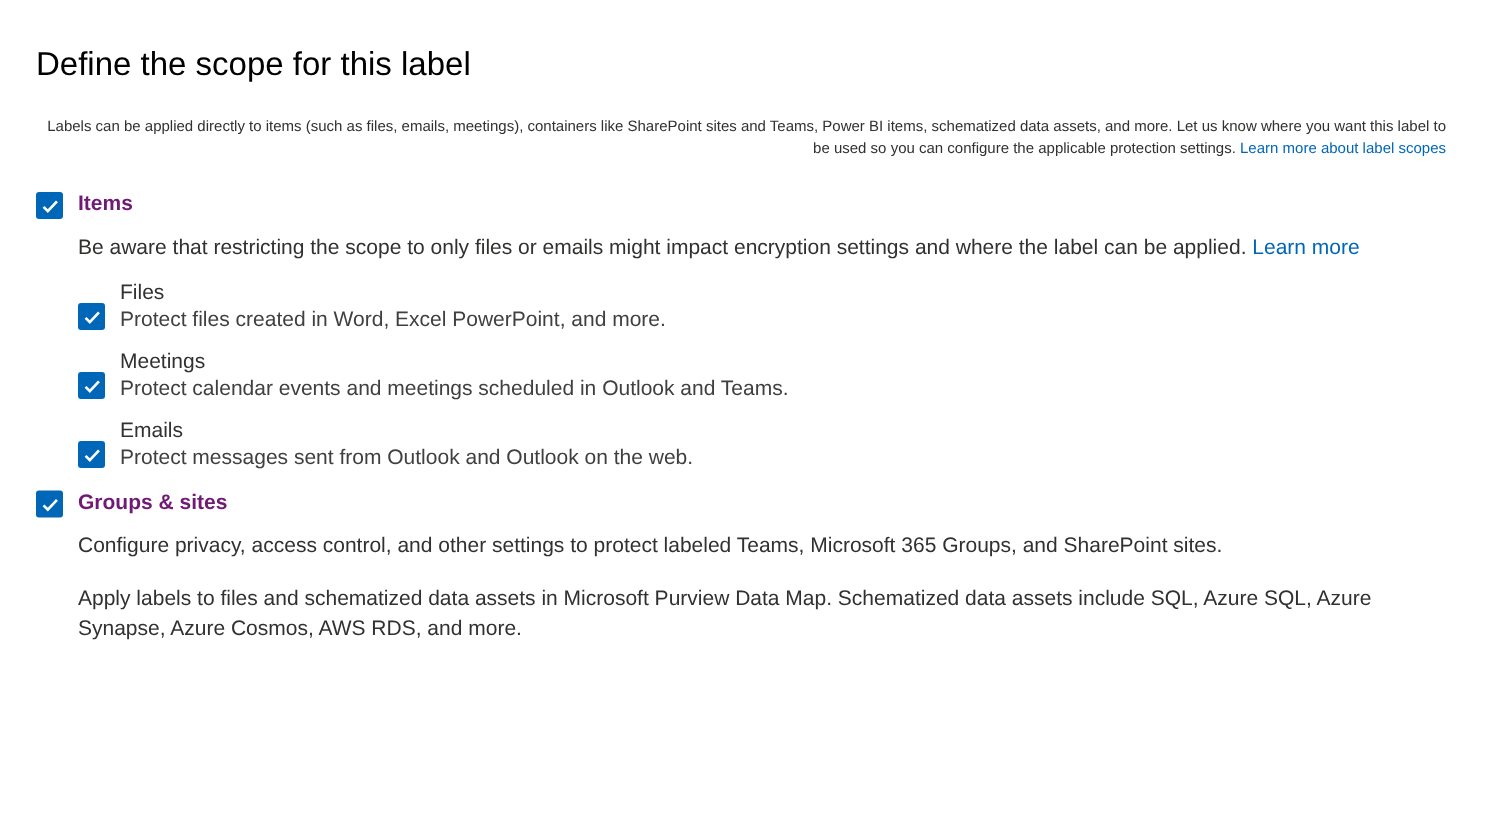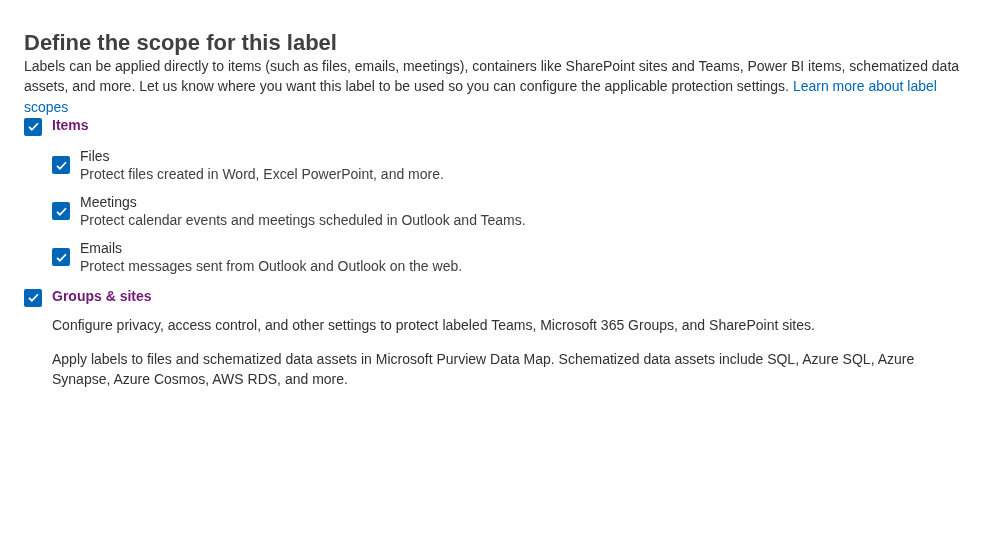--- a/index.html
+++ b/index.html
@@ -10,28 +10,31 @@
     body {
       font-family: 'Segoe UI', -apple-system, BlinkMacSystemFont, sans-serif;
       font-size: 14px;
       color: #323130;
       background: #fff;
       padding: 30px 24px;
       width: 1000px;
     }
     .page-title {
       font-size: 22px;
-      font-weight: 700;
-      color: #404040;
+      font-weight: 400;
+      color: #000000;
+      margin-bottom: 22px;
     }
     .intro {
-      font-size: 14px;
+      font-size: 10px;
       color: #323130;
       line-height: 1.45;
+      margin-bottom: 20px;
       max-width: 940px;
+      text-align: right;
     }
     .link {
       color: #0067b8;
       text-decoration: none;
       cursor: pointer;
     }
     .scope-item {
       display: flex;
       align-items: flex-start;
       margin-bottom: 8px;
@@ -70,21 +73,21 @@
       margin-top: 4px;
       line-height: 1.45;
       padding-left: 28px;
     }
     .sub-items {
       margin-top: 12px;
       padding-left: 28px;
     }
     .sub-item {
       display: flex;
-      align-items: center;
+      align-items: flex-end;
       margin-bottom: 12px;
     }
     .sub-content {
       flex: 1;
     }
     .sub-label {
       font-size: 14px;
       color: #323130;
     }
     .sub-desc {
@@ -105,20 +108,23 @@
 <div class="scope-block">
   <div class="scope-item">
     <span class="checkbox">
       <svg viewBox="0 0 16 16">
           <path fill="none" stroke="#fff" stroke-width="2.2" d="M2.5 8.5 L6 12 L13.5 4"></path>
         </svg>
     </span>
     <div class="item-content">
       <div class="item-label">Items</div>
     </div>
+  </div>
+  <div class="item-desc">
+    <span>Be aware that restricting the scope to only files or emails might impact encryption settings and where the label can be applied. </span><a class="link">Learn more</a>
   </div>
 
   <div class="sub-items">
     <div class="sub-item">
       <span class="checkbox">
         <svg viewBox="0 0 16 16">
             <path fill="none" stroke="#fff" stroke-width="2.2" d="M2.5 8.5 L6 12 L13.5 4"></path>
           </svg>
       </span>
       <div class="sub-content">

